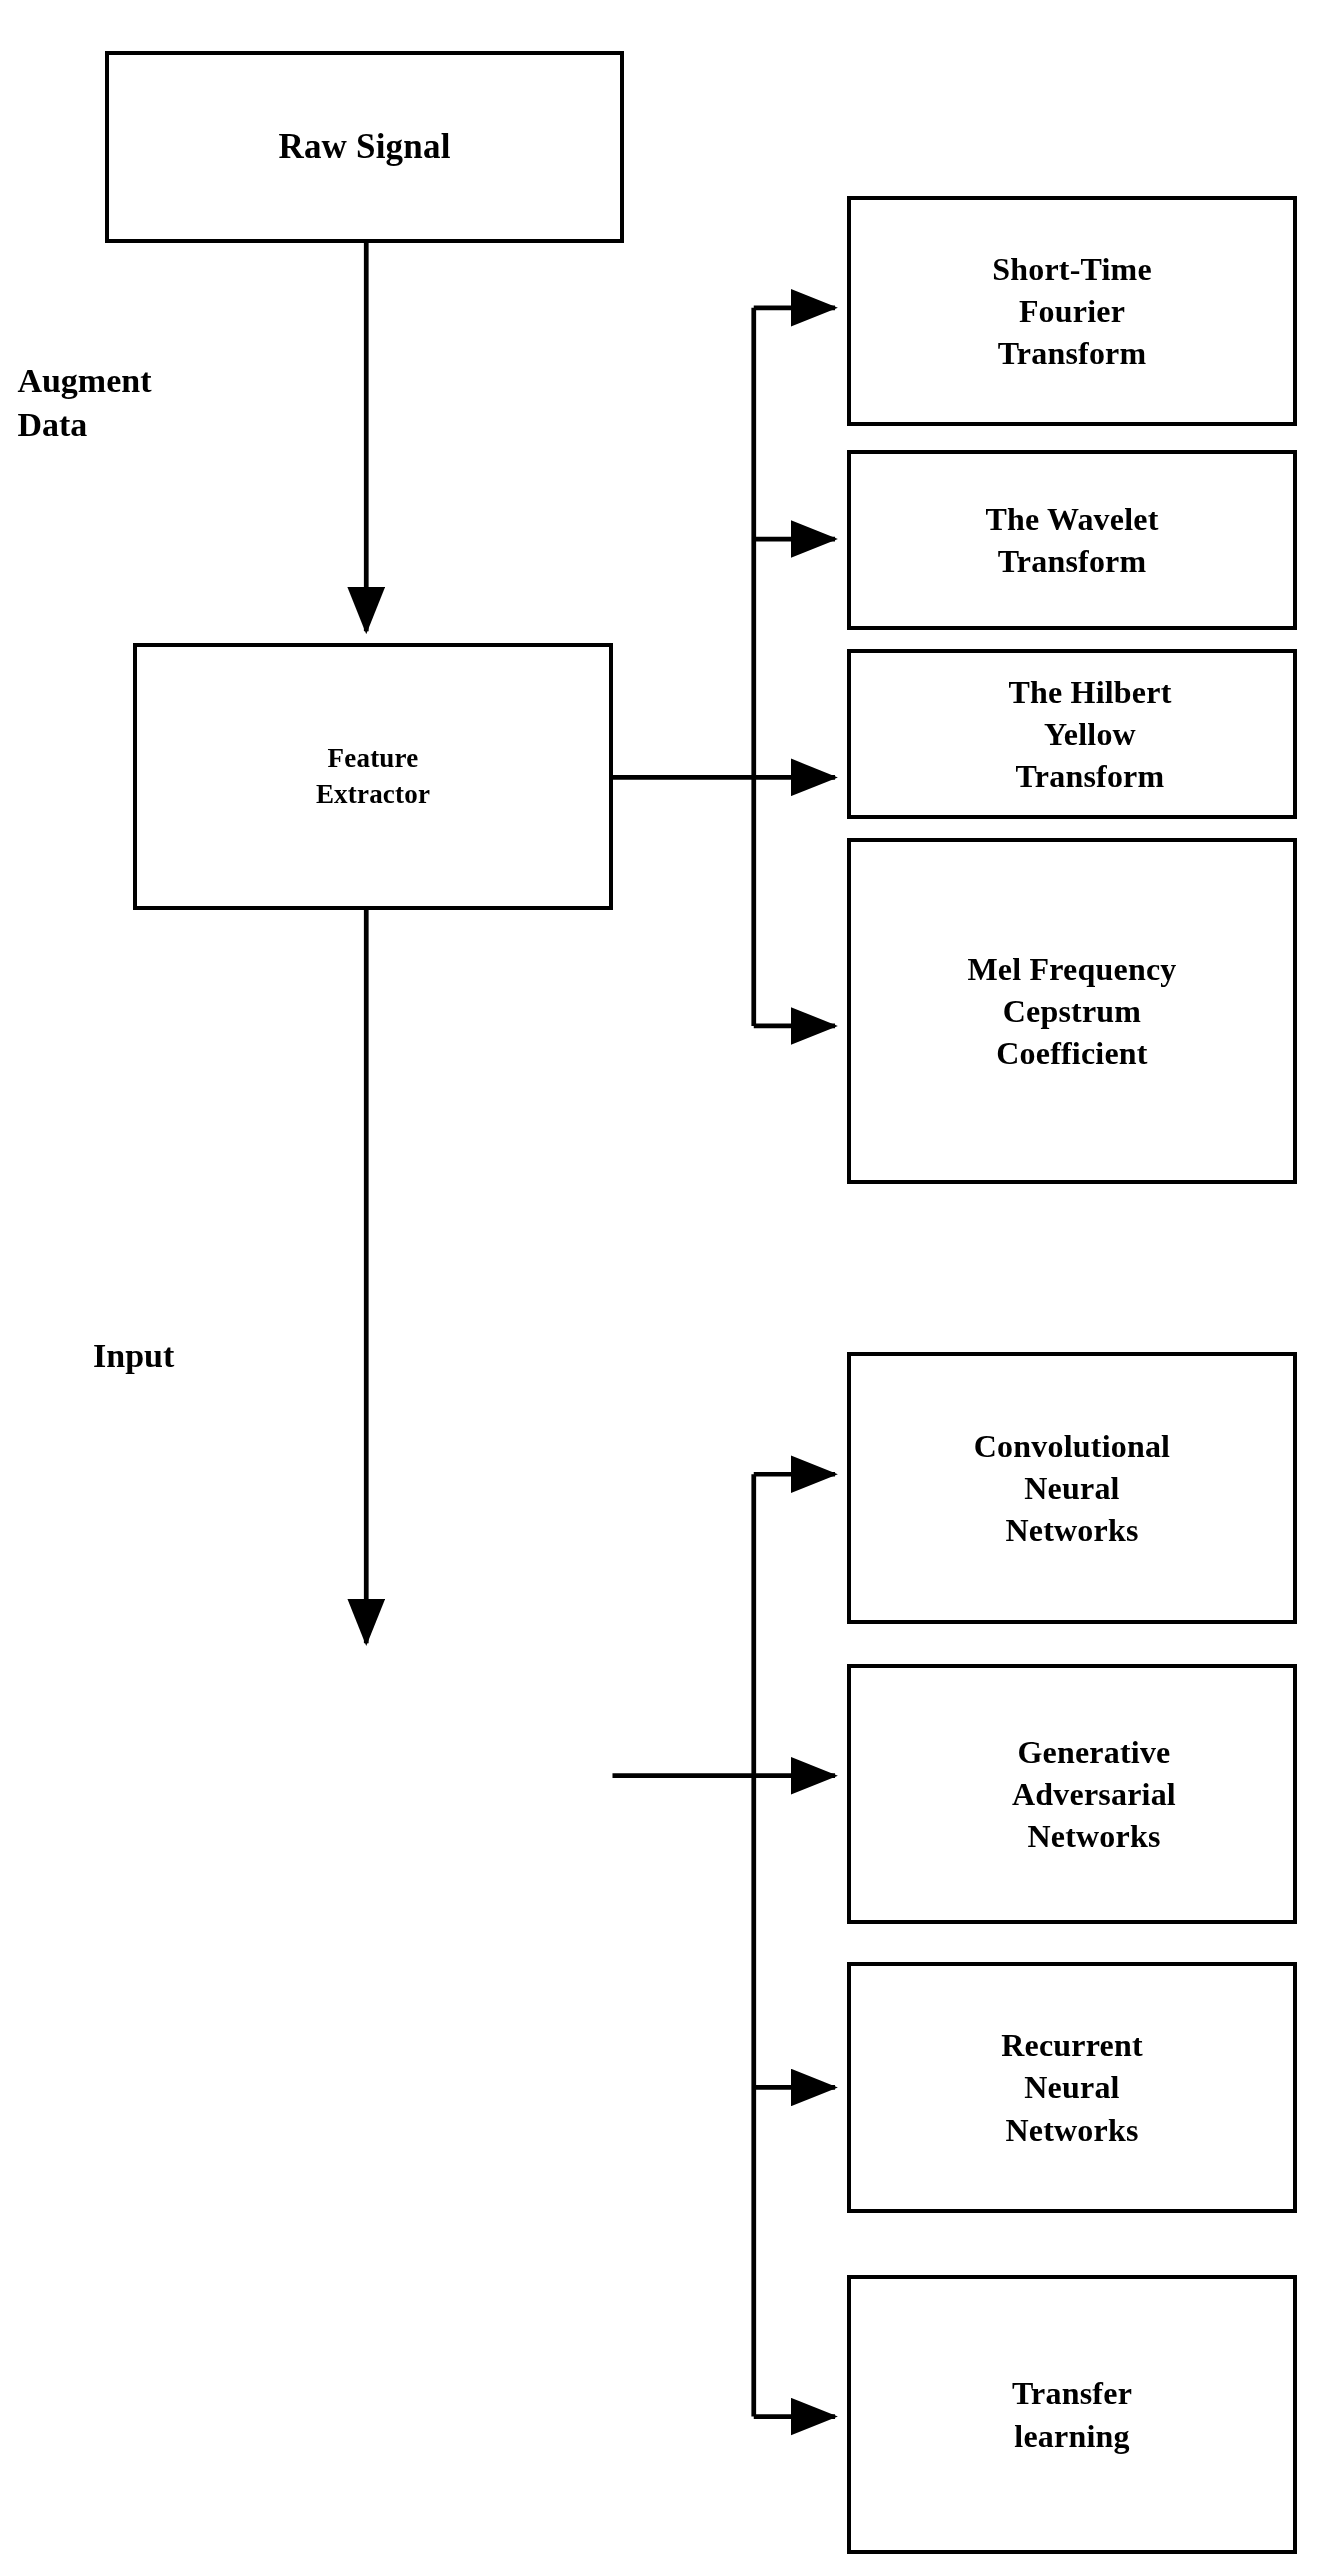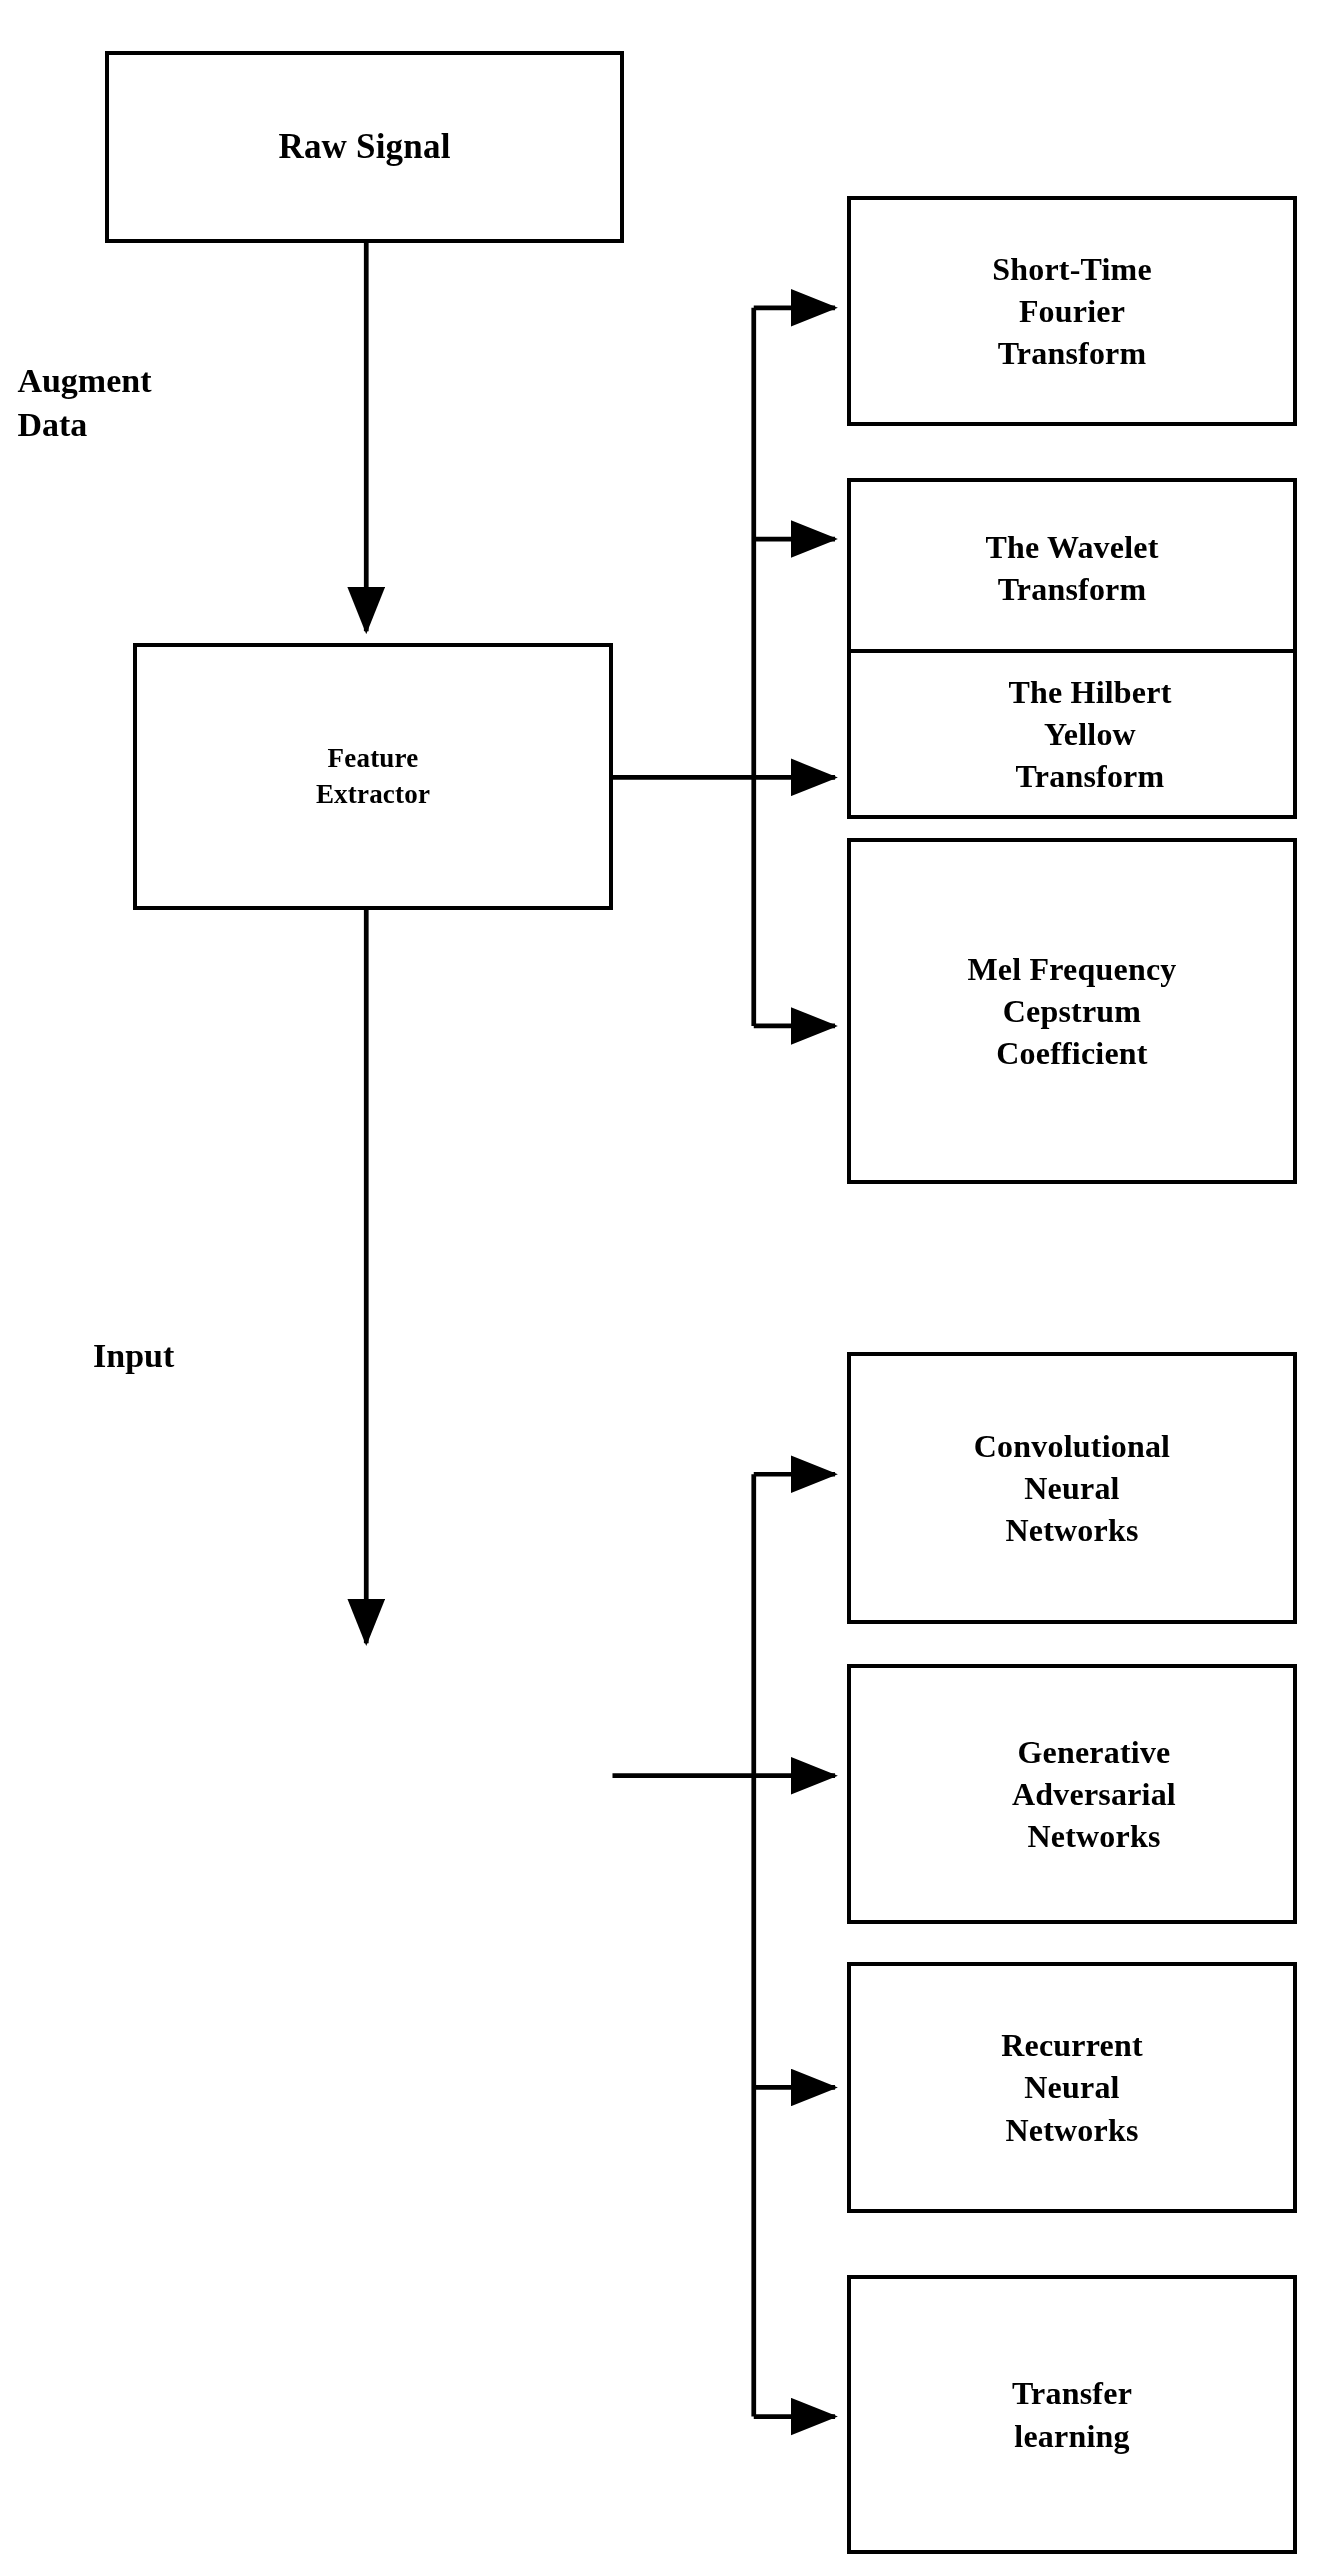--- a/index.html
+++ b/index.html
@@ -42,21 +42,21 @@
   #node-raw-signal .label   { font-size: 35px; }
 
   #node-feature-extractor { left: 133px; top: 643px;  width: 480px; height: 267px; }
   #node-feature-extractor .label { font-size: 27px; }
 
   #node-classifier   { left: 133px; top: 1655px; width: 480px; height: 234px; }
   #node-classifier .label   { font-size: 35px; }
 
   
   #node-stft     { left: 847px; top: 196px;  width: 450px; height: 230px; }
-  #node-wavelet  { left: 847px; top: 450px;  width: 450px; height: 180px; margin-top: 28px; }
+  #node-wavelet  { left: 847px; top: 450px;  width: 450px; height: 180px; }
   #node-hilbert  { left: 847px; top: 649px;  width: 450px; height: 170px; padding-left: 36px; }
   #node-mfcc     { left: 847px; top: 838px; width: 450px; height: 346px; align-items: center; }
 
   
   #node-cnn      { left: 847px; top: 1352px; width: 450px; height: 272px; }
   #node-gan      { left: 847px; top: 1664px; width: 450px; height: 260px; padding-left: 44px; }
   #node-rnn      { left: 847px; top: 1962px; width: 450px; height: 251px; }
   #node-transfer { left: 847px; top: 2275px; width: 450px; height: 279px; }
 
   .node.small .label { font-size: 32px; }

